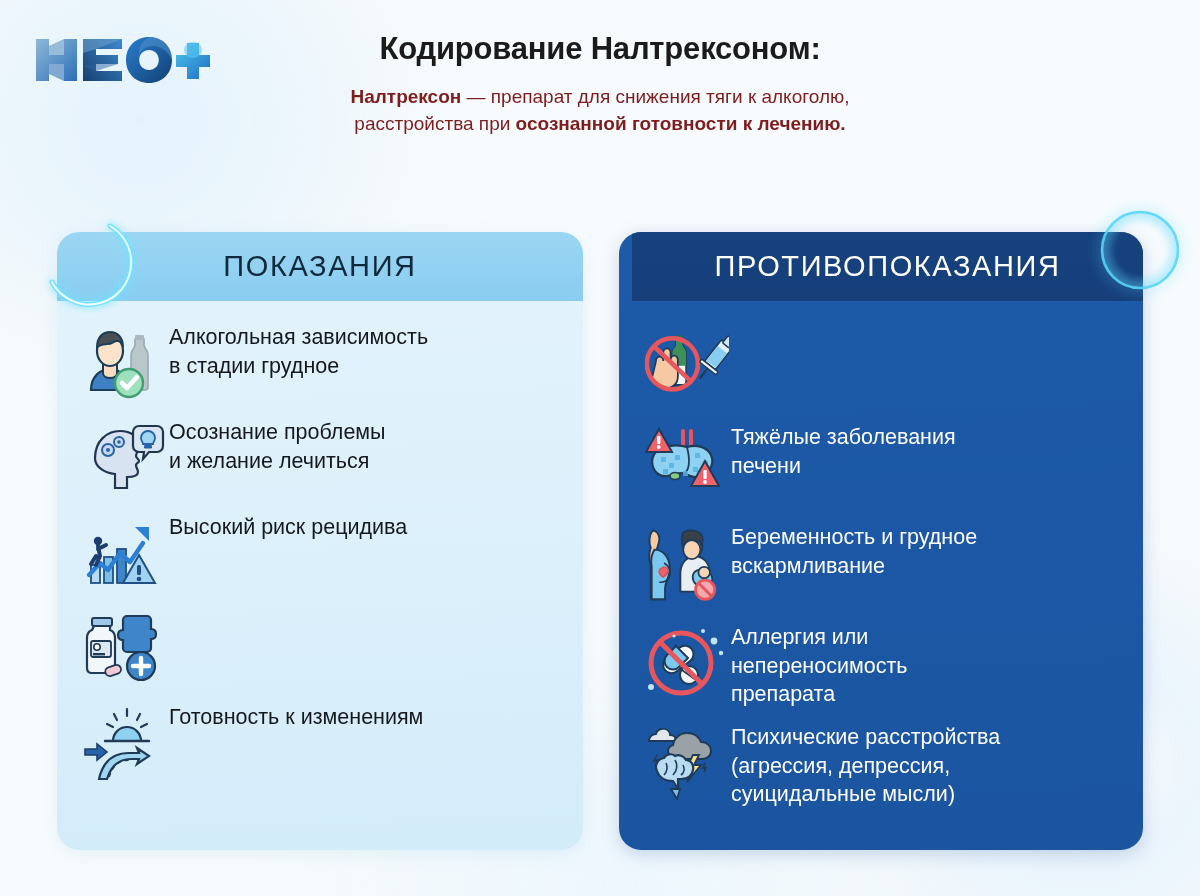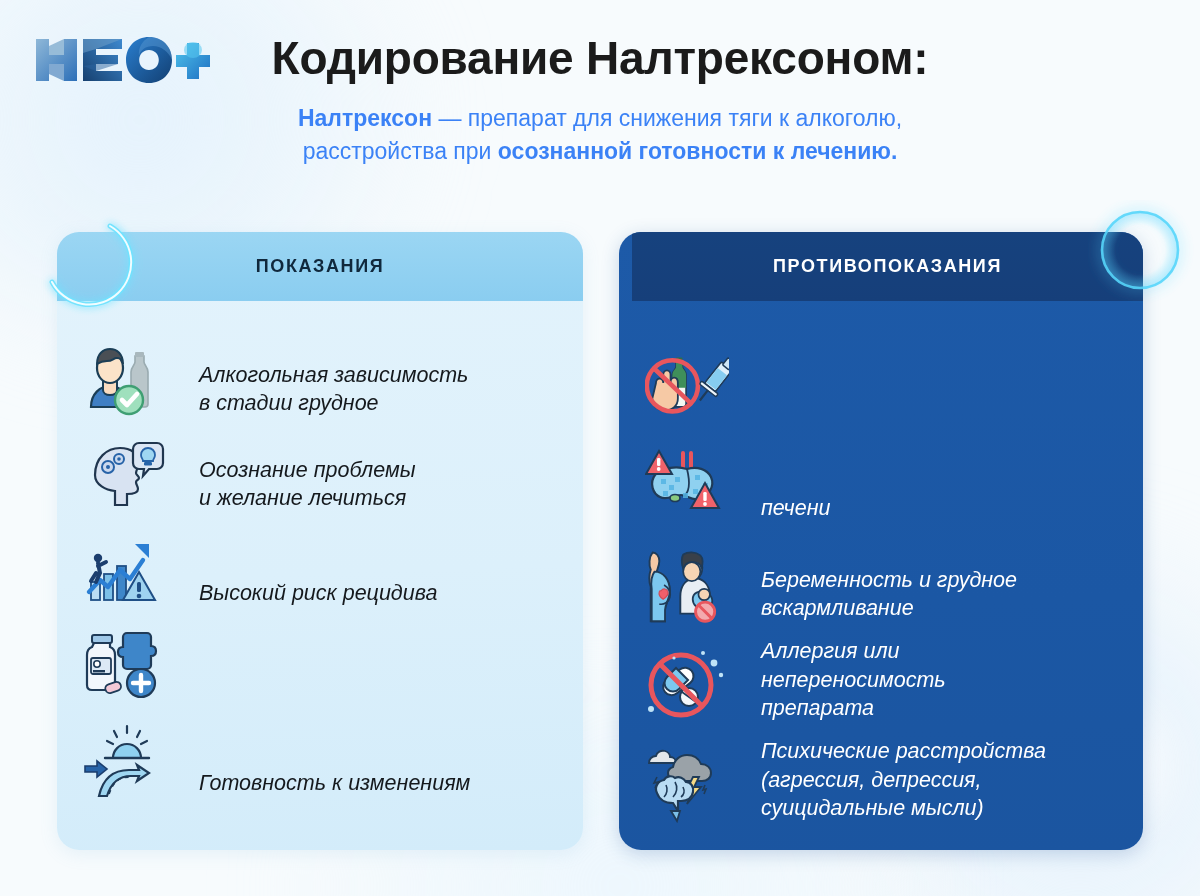--- a/index.html
+++ b/index.html
@@ -44,33 +44,33 @@
   }
 
   .title-block {
     position: absolute;
     left: 220px; top: 30px;
     width: 760px;
     text-align: center;
   }
 
   .main-title {
-    font-size: 46px;
+    font-size: 31px;
     font-weight: bold;
     line-height: 1.22;
     color: #1b1b1b;
     letter-spacing: -0.2px;
     text-align: center;
   }
 
   .subtitle {
     margin-top: 16px;
-    font-size: 23px;
+    font-size: 19px;
     line-height: 1.42;
-    color: #3b82f6;
+    color: #7f1d1d;
     font-weight: normal;
   }
   .subtitle b { font-weight: bold; }
 
   
   .cards { position: absolute; left: 0; top: 0; width: 1200px; height: 896px; }
 
   .card {
     position: absolute;
     border-radius: 22px;
@@ -94,37 +94,36 @@
   .card-header {
     height: 69px;
     display: flex;
     align-items: center;
     justify-content: center;
   }
   .card.left  .card-header { background: linear-gradient(180deg,#9bd6f3 0%, #8acdf0 100%); }
   .card.right .card-header { background: linear-gradient(180deg,#16427e 0%, #163f7a 100%); margin-left: 13px; }
 
   .card-header-title {
-    font-size: 18px;
-    font-weight: bold;
+    font-size: 29px;
+    font-weight: normal;
     letter-spacing: 1.6px;
   }
   .card.left  .card-header-title { color: #10283c; }
   .card.right .card-header-title { color: #ffffff; }
 
   .card-body {
     padding: 22px 26px 10px 26px;
   }
 
   .item-row {
     display: flex;
-    align-items: flex-end;
-    gap: 32px;
+    align-items: flex-start;
+    gap: 2px;
     min-height: 95px;
-    font-style: italic;
   }
   .card.right .item-row { min-height: 100px; }
 
   .item-icon {
     flex: 0 0 84px;
     width: 84px; height: 78px;
     display: flex; align-items: center; justify-content: center;
   }
   .item-icon svg { display: block; }
 
@@ -373,21 +372,21 @@
             <path d="M12 4l13 23H-1z" transform="translate(2,2)" fill="#f0626a" stroke="#1f3b58" stroke-width="2"></path>
             <rect x="12" y="13" width="3.4" height="8" rx="1.3" fill="#ffffff"></rect>
             <circle cx="13.7" cy="24" r="1.9" fill="#ffffff"></circle>
 
             <path d="M60 38l14 25H46z" fill="#f0626a" stroke="#1f3b58" stroke-width="2"></path>
             <rect x="58.3" y="47" width="3.4" height="9" rx="1.3" fill="#ffffff"></rect>
             <circle cx="60" cy="59" r="1.9" fill="#ffffff"></circle>
           </svg>
         </span>
         <span class="item-text">
-          <br>
+          <span>Тяжёлые заболевания</span><br>
           <span>печени</span>
         </span>
       </div>
 
       <div class="item-row">
         <span class="item-icon">
           <svg viewBox="0 0 88 78" width="88" height="78">
 
             <path d="M8 6c4 0 7 4 7 9 0 6-3 9-3 13 7 1 14 7 14 18 0 9-5 14-5 20v12H6V42c-2-6-2-12 0-18-2-5-2-13 2-18z" fill="#f6c9a5" stroke="#1f3b58" stroke-width="2"></path>
             <path d="M10 26c9 0 16 8 16 20 0 9-5 14-5 20v12H7V44c-1-7 0-14 3-18z" fill="#7cc8ef" stroke="#1f3b58" stroke-width="2"></path>

